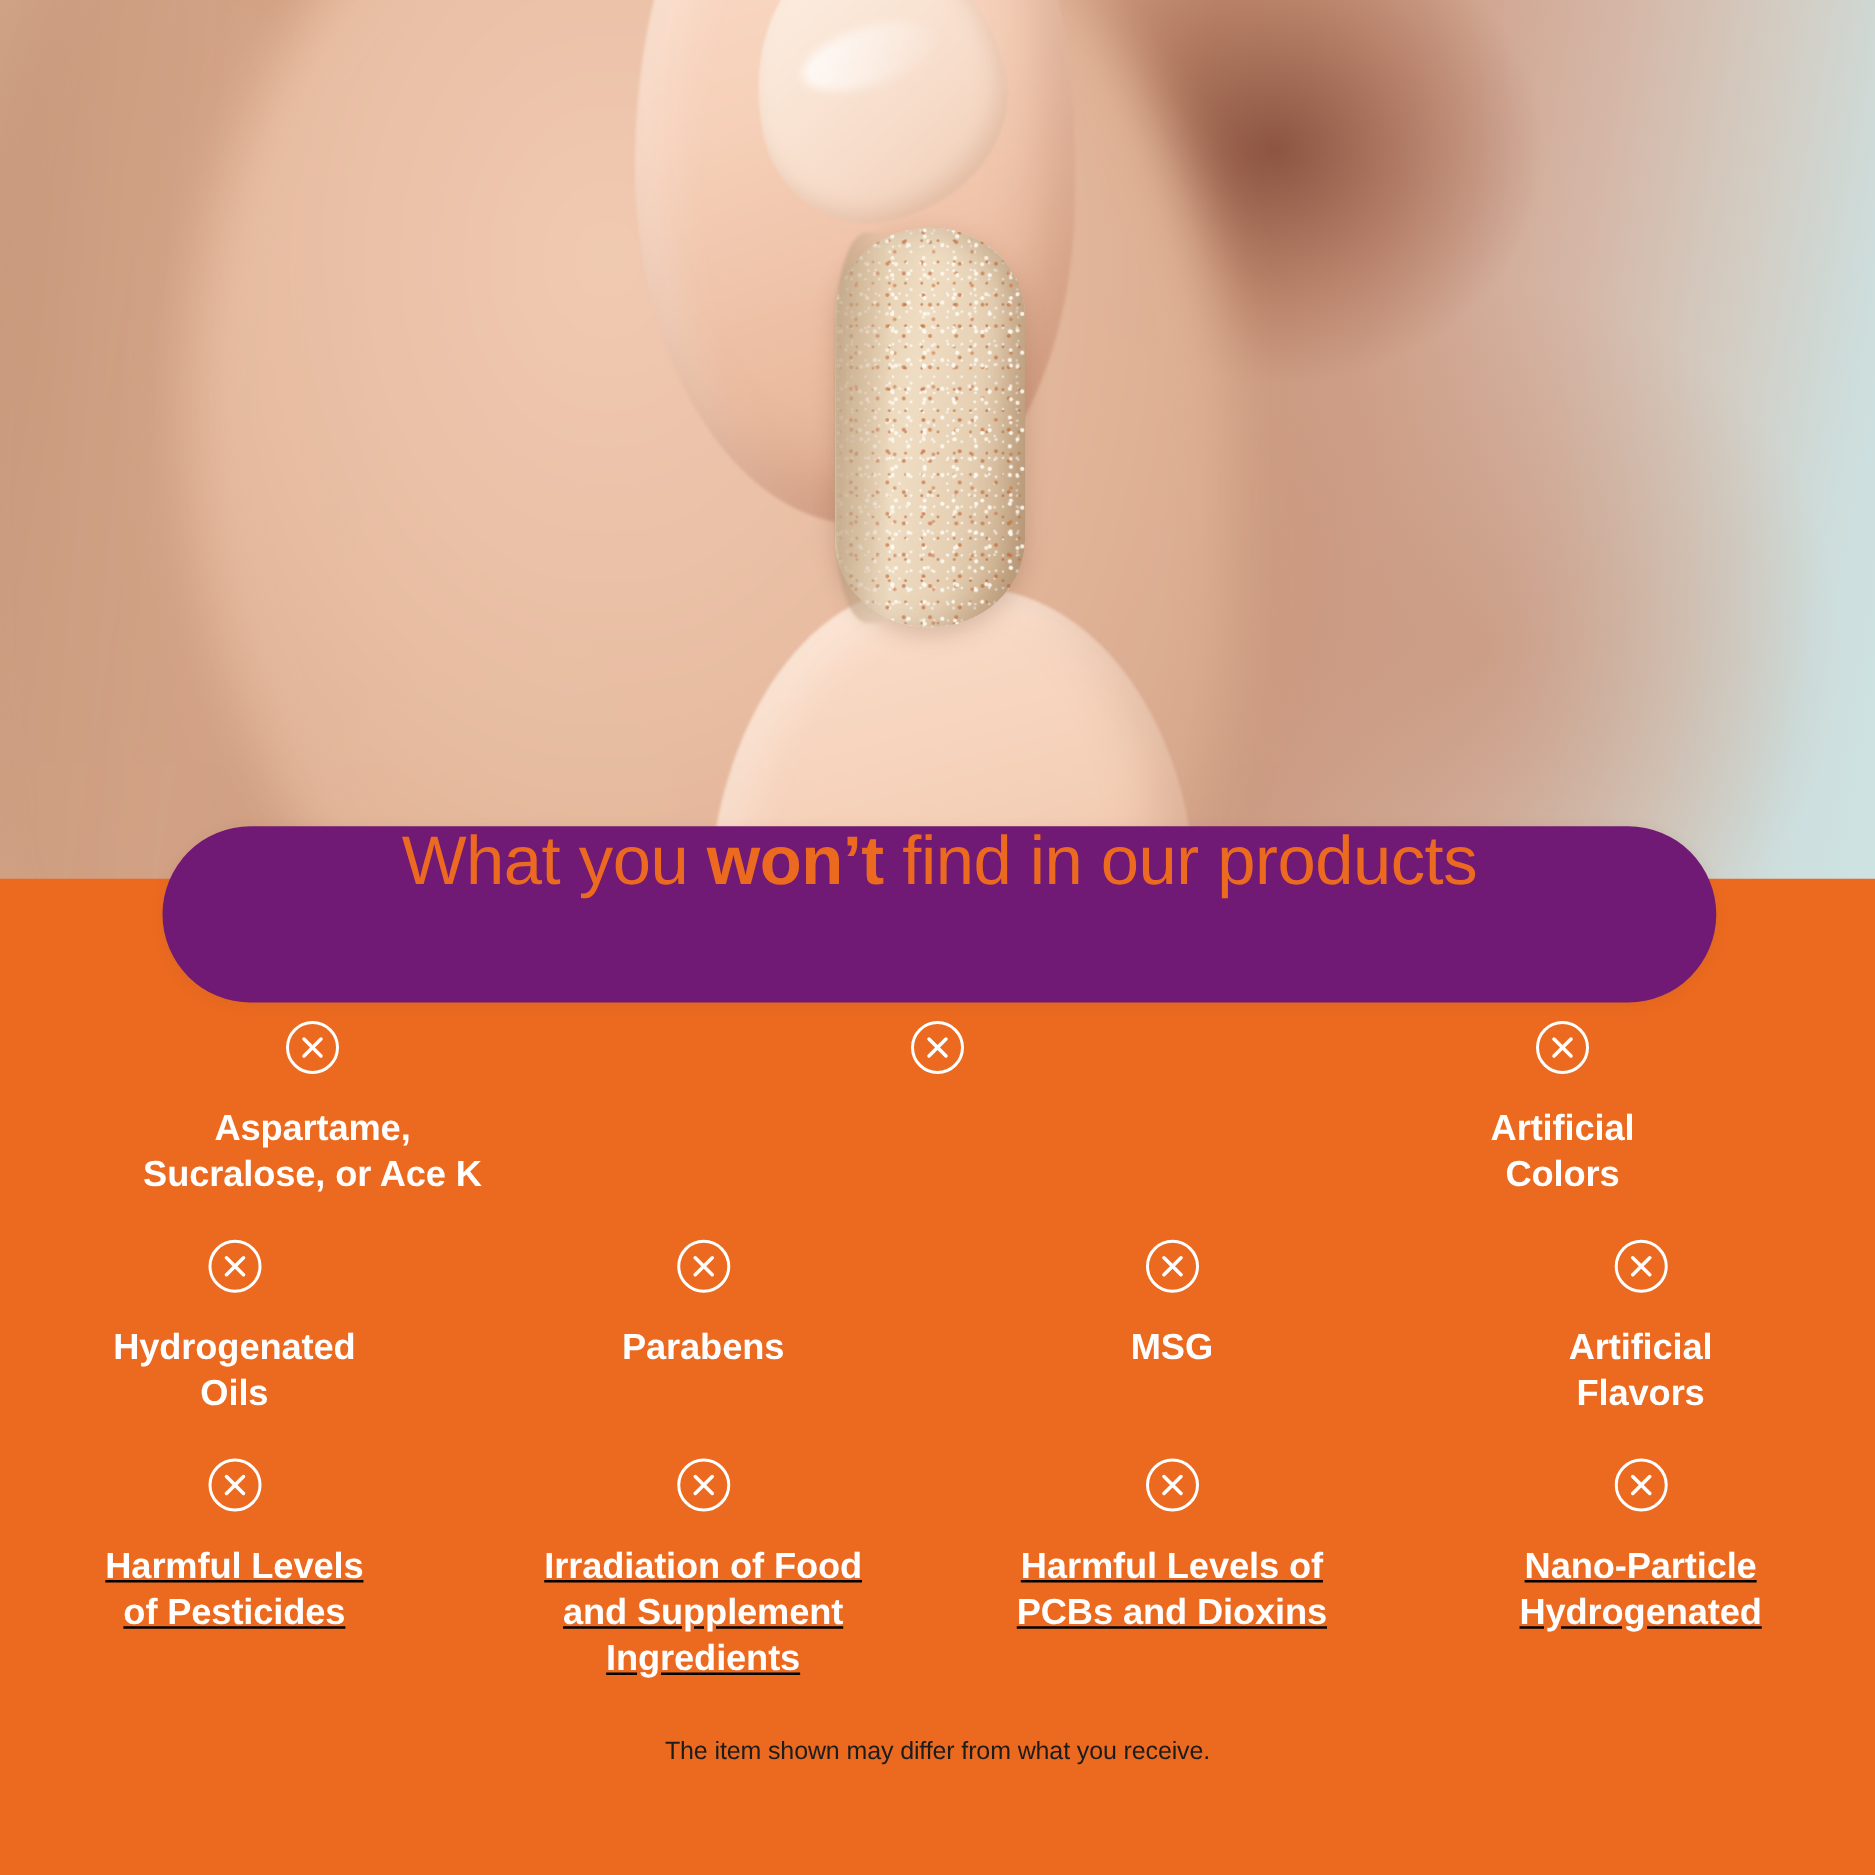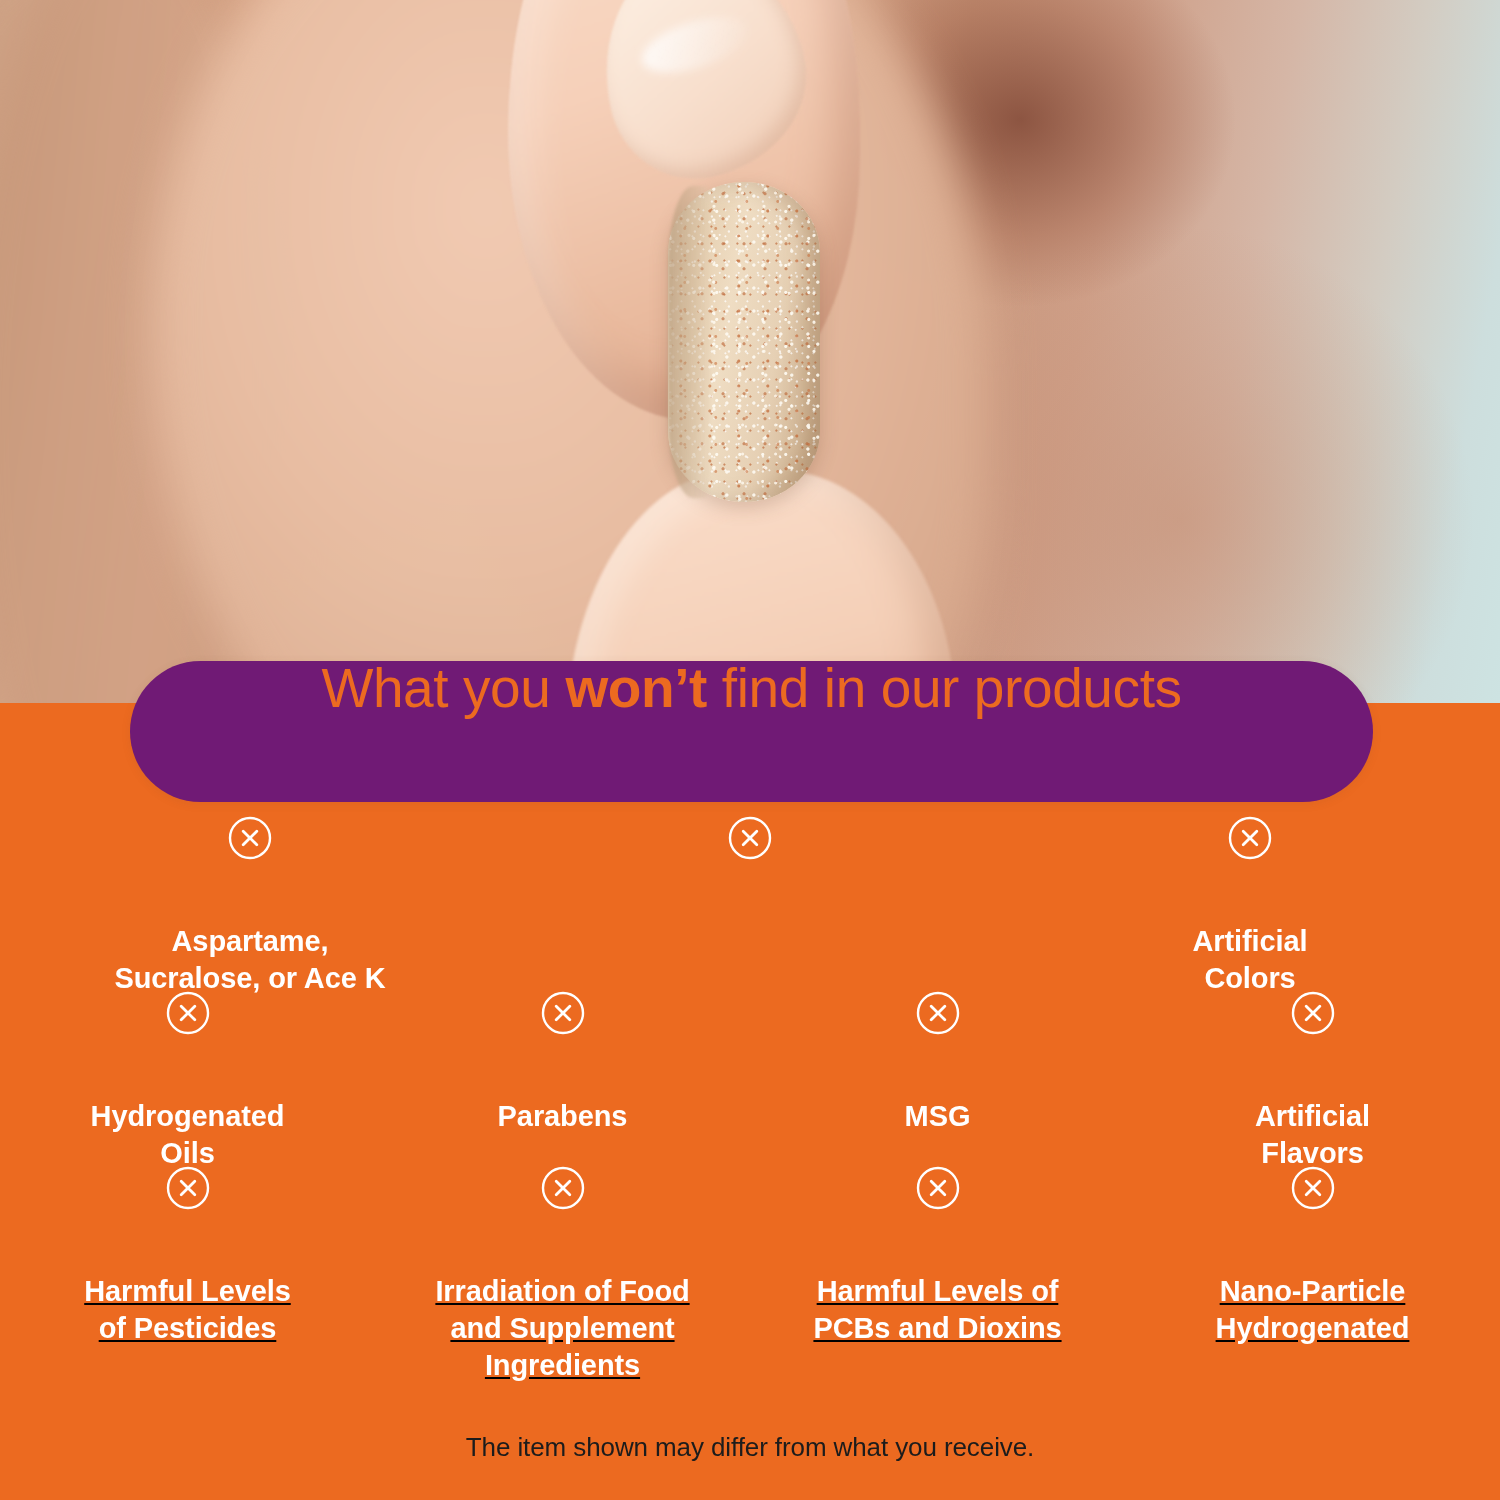--- a/index.html
+++ b/index.html
@@ -197,21 +197,20 @@
   .row {
     display:flex;
     width:1500px;
   }
   .cell {
     flex:1 1 25%;
     display:flex;
     flex-direction:column;
     align-items:center;
     padding:0 14px;
-    gap:38px;
   }
   .row-1 .cell { height:178px; }
   .row-2 .cell { height:178px; }
   .row-3 .cell { height:200px; }
 
   .x-icon {
     width:46px; height:46px;
     flex:none;
     display:block;
   }
@@ -229,25 +228,25 @@
   }
 
   
   .row-1 { margin-top:0; }
   .row-2 { margin-top:-3px;align-items:center; }
   .row-3 { margin-top:-3px;text-decoration:underline; }
 
   
   .footer-note {
     position:absolute;
-    left:0; top:1432px;
+    left:0; top:1390px;
     width:1500px;
     text-align:center;
     color:#1c1c1c;
-    font-size:26px;
+    font-size:20px;
     font-weight:400;
     letter-spacing:-0.1px;
   }
 </style>
 </head>
 <body>
 
 <div class="infographic">
 
   <div class="photo">

